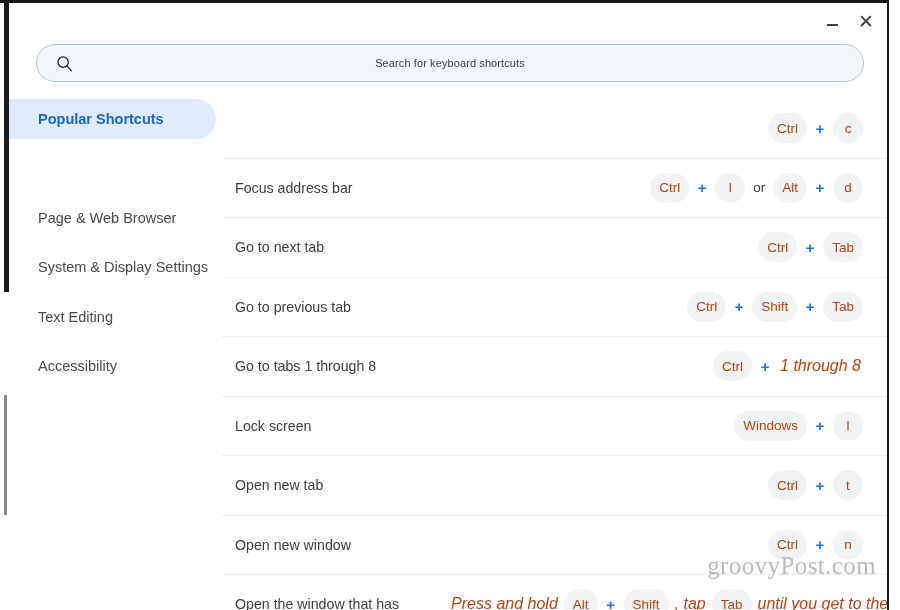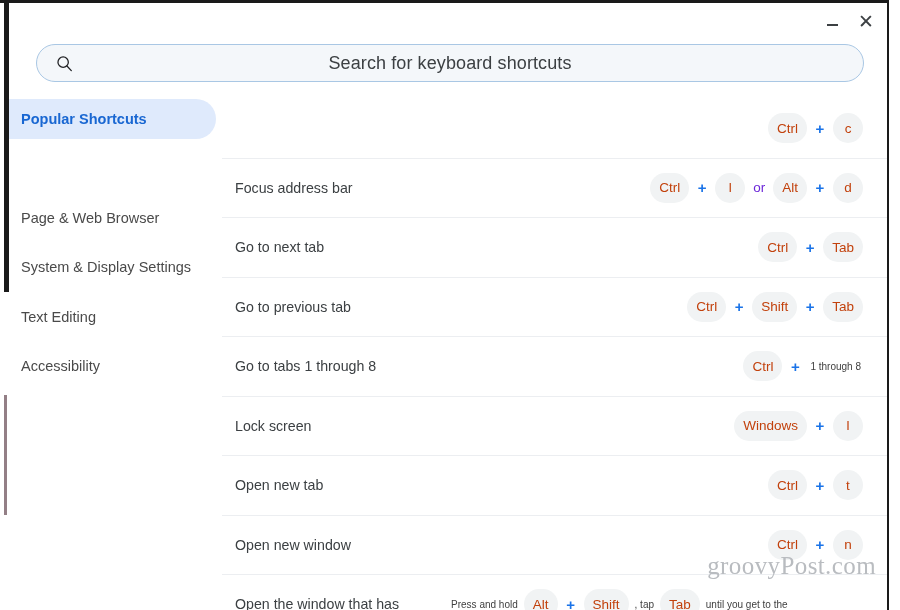--- a/index.html
+++ b/index.html
@@ -67,36 +67,36 @@
     background:#f4f7fa;
     display:flex; align-items:center;
   }
   .search-icon {
     position:absolute; left:18px; top:50%; transform:translateY(-50%);
     width:18px; height:18px;
     display:flex; align-items:center; justify-content:center;
   }
   .search-placeholder {
     width:100%; text-align:center;
-    font-size:18px; color:#3c4043;
+    font-size:11px; color:#3c4043;
     letter-spacing:.1px;
     pointer-events:none;
   }
 
   
   .sidebar {
     position:absolute; left:9px; top:99px;
     width:213px; height:500px;
     background:#ffffff;
   }
   .side-item {
     position:absolute; left:0;
     height:40px; width:207px;
     display:flex; align-items:center;
-    padding-left:12px;
+    padding-left:29px;
     font-size:14.5px;
     color:#4a4a4a;
     border-radius:0 20px 20px 0;
     cursor:default;
     white-space:nowrap;
   }
   .side-item.active {
     background:#dfeafc;
     color:#1967d2;
     font-weight:bold;
@@ -143,26 +143,26 @@
   }
   .plus {
     display:inline-flex; align-items:center; justify-content:center;
     width:20px; height:30px;
     color:#1a73e8; font-size:15px; font-weight:bold;
     margin:0 1px;
   }
   .sep {
     display:inline-flex; align-items:center; justify-content:center;
     height:30px; padding:0 6px;
-    color:#6d28d9; font-size:13.5px;
+    color:#404040; font-size:13.5px;
   }
   .txt {
     display:inline-flex; align-items:center;
     height:30px; padding:0 4px;
-    color:#404040; font-size:10px;
+    color:#c2410c; font-size:16px;font-style:italic;
   }
 
   
   .watermark {
     position:absolute; right:24px; bottom:30px;
     font-family:"Liberation Serif", serif;
     font-size:25px;
     color:#b9bcc0;
     letter-spacing:.4px;
     pointer-events:none;

